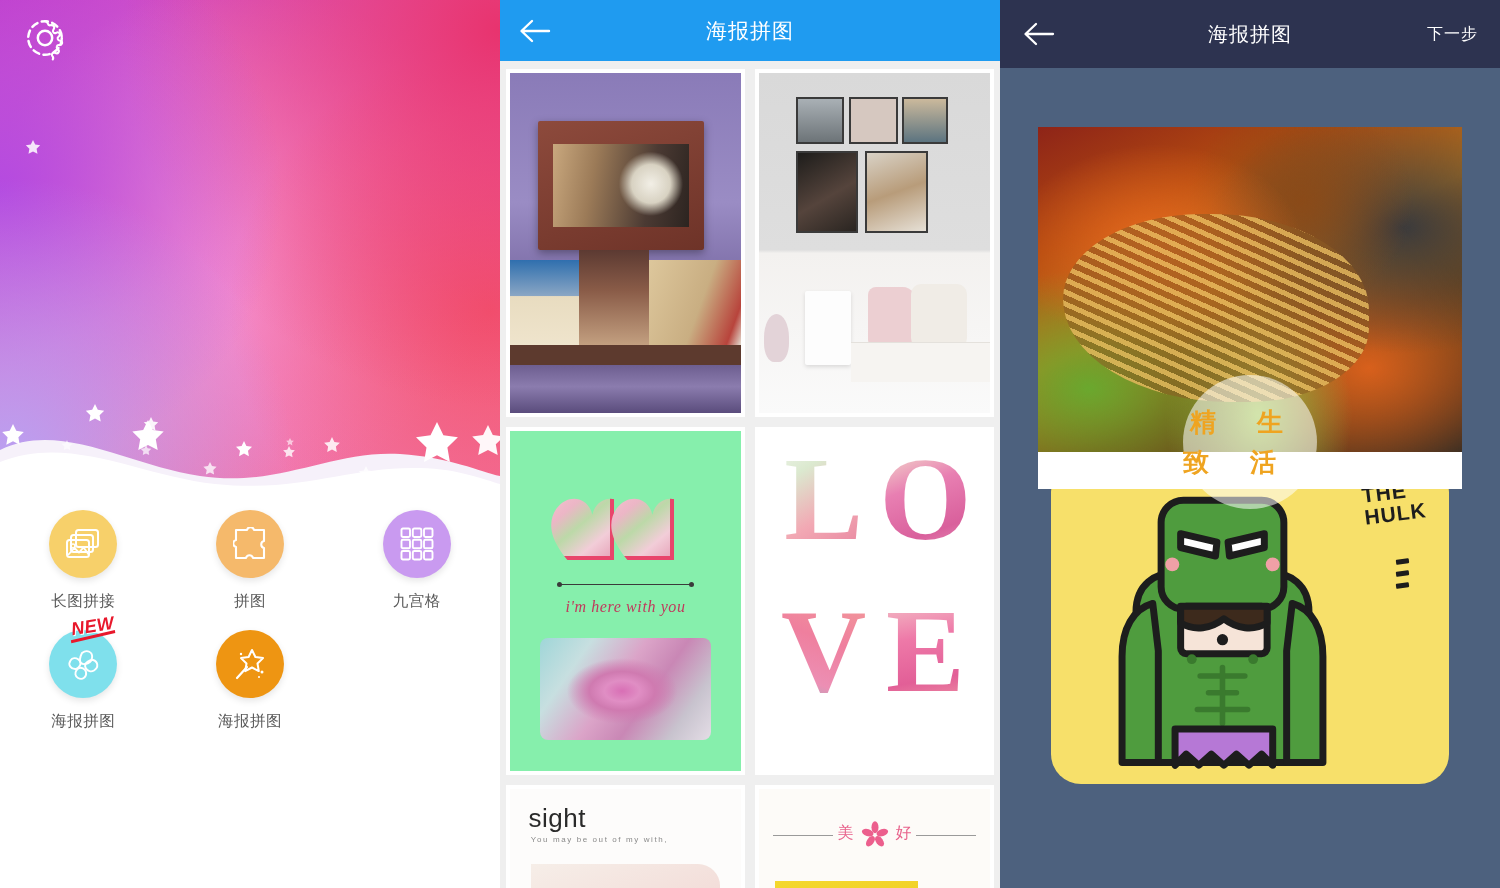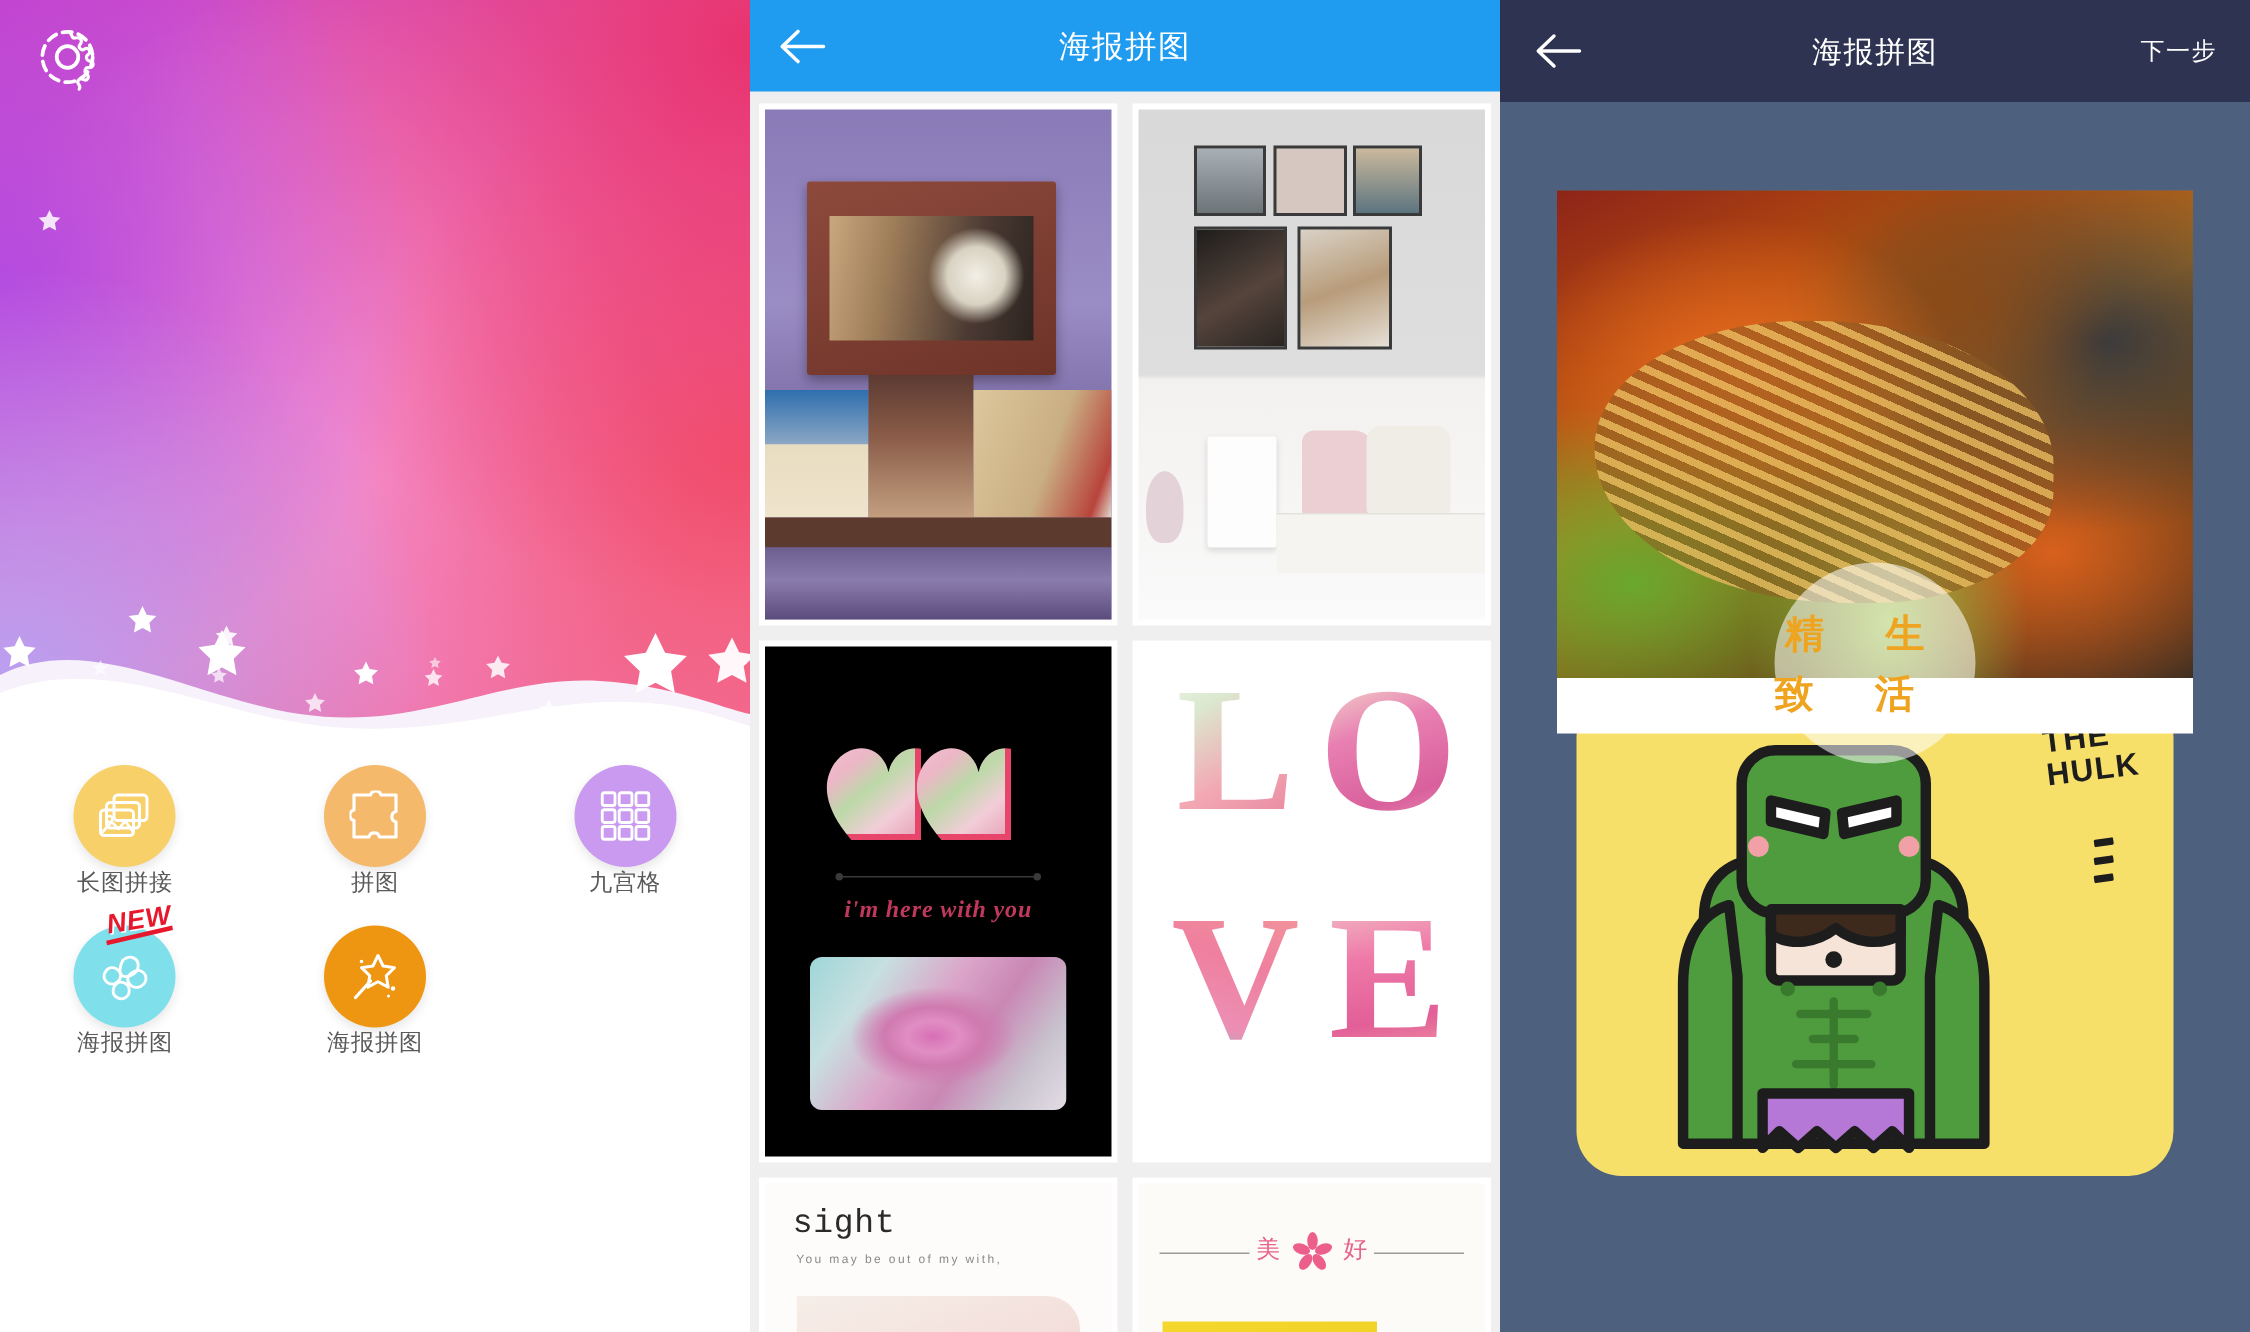--- a/index.html
+++ b/index.html
@@ -36,21 +36,21 @@
   .tool {
     display: flex; flex-direction: column; align-items: center;
     position: relative; cursor: pointer;
   }
   .tool-circle {
     width: 68px; height: 68px; border-radius: 50%;
     display: flex; align-items: center; justify-content: center;
     box-shadow: 0 3px 7px rgba(0,0,0,.10);
   }
   .tool-label {
-    font-size: 15.5px; color: #5a5a5a; letter-spacing: .5px;
+    margin-top: 13px; font-size: 15.5px; color: #5a5a5a; letter-spacing: .5px;
   }
   .new-badge {
     position: absolute; right: 52px; top: -14px;
     font-size: 18px; font-weight: bold; font-style: italic;
     color: #e8182c; transform: rotate(-9deg);
     letter-spacing: .5px; text-shadow: 1px 1px 0 #fff;
   }
   .new-badge::after {
     content: ""; position: absolute; left: -2px; bottom: -1px;
     width: 104%; height: 3px; background: #e8182c; transform: skewY(-4deg);
@@ -133,21 +133,21 @@
   .t2 .bed {
     position: absolute; left: 40%; top: 79%; width: 60%; height: 12%;
     background: #f6f4f1; border-top: 1px solid #e4e1dc;
   }
   .t2 .teddy {
     position: absolute; left: 2%; top: 71%; width: 11%; height: 14%;
     background: #e3d3d8; border-radius: 50% 50% 40% 40%;
   }
 
   
-  .t3 { background: #000000; font-weight: bold; }
+  .t3 { background: #86efac; }
   .heart {
     position: absolute; width: 31%; height: 21%; top: 17%;
     background: linear-gradient(140deg,#f4c4cf 0%,#ecb6c6 30%,#bcd9a8 52%,#f2cdd8 78%,#e8a9bd 100%);
     border: 4px solid #e8456b; clip-path: path("M50,95 C10,62 2,38 14,20 C26,4 46,8 50,26 C54,8 74,4 86,20 C98,38 90,62 50,95 Z");
   }
   .t3 .h-l { left: 14%; }
   .t3 .h-r { left: 40%; }
   .t3 .divider {
     position: absolute; left: 22%; top: 45%; width: 56%; height: 1px;
     background: #3a3a3a;
@@ -181,22 +181,22 @@
   }
   .ltr-L { background-image: linear-gradient(150deg,#eef4ea 0%,#dbe9cf 18%,#f2a9b4 46%,#e8859f 72%,#f0cdd6 100%); }
   .ltr-O { background-image: linear-gradient(160deg,#f4e8cf 0%,#e87fb2 28%,#d9609c 55%,#f0a6c6 80%,#c8d8a8 100%); }
   .ltr-V { background-image: linear-gradient(200deg,#f29a9a 0%,#ef7f9e 30%,#ec8fb4 55%,#5fc8c4 80%,#3fb8b4 100%); }
   .ltr-E { background-image: linear-gradient(170deg,#f3c2c8 0%,#ee79a8 26%,#e25f97 52%,#f2a0a8 74%,#a8d8d4 100%); }
 
   
   .t5 { background: #fdfcfb; }
   .t5 .h {
     position: absolute; left: 8%; top: 4%;
-    font-family: Liberation Mono, monospace;
-    font-size: 22px; color: #2a2a2a; letter-spacing: .5px;
+    font-family: Liberation Sans, sans-serif;
+    font-size: 26px; color: #2a2a2a; letter-spacing: .5px;
   }
   .t5 .sub {
     position: absolute; left: 9%; top: 13.5%;
     font-size: 8px; color: #8a8a8a; letter-spacing: 1.6px;
   }
   .t5 .img {
     position: absolute; left: 9%; top: 22%; width: 82%; height: 62%;
     border-radius: 0 22px 0 0;
     background:
       radial-gradient(ellipse at 48% 62%, #f2c9d6 0%, #f6dde5 28%, rgba(246,221,229,0) 52%),

